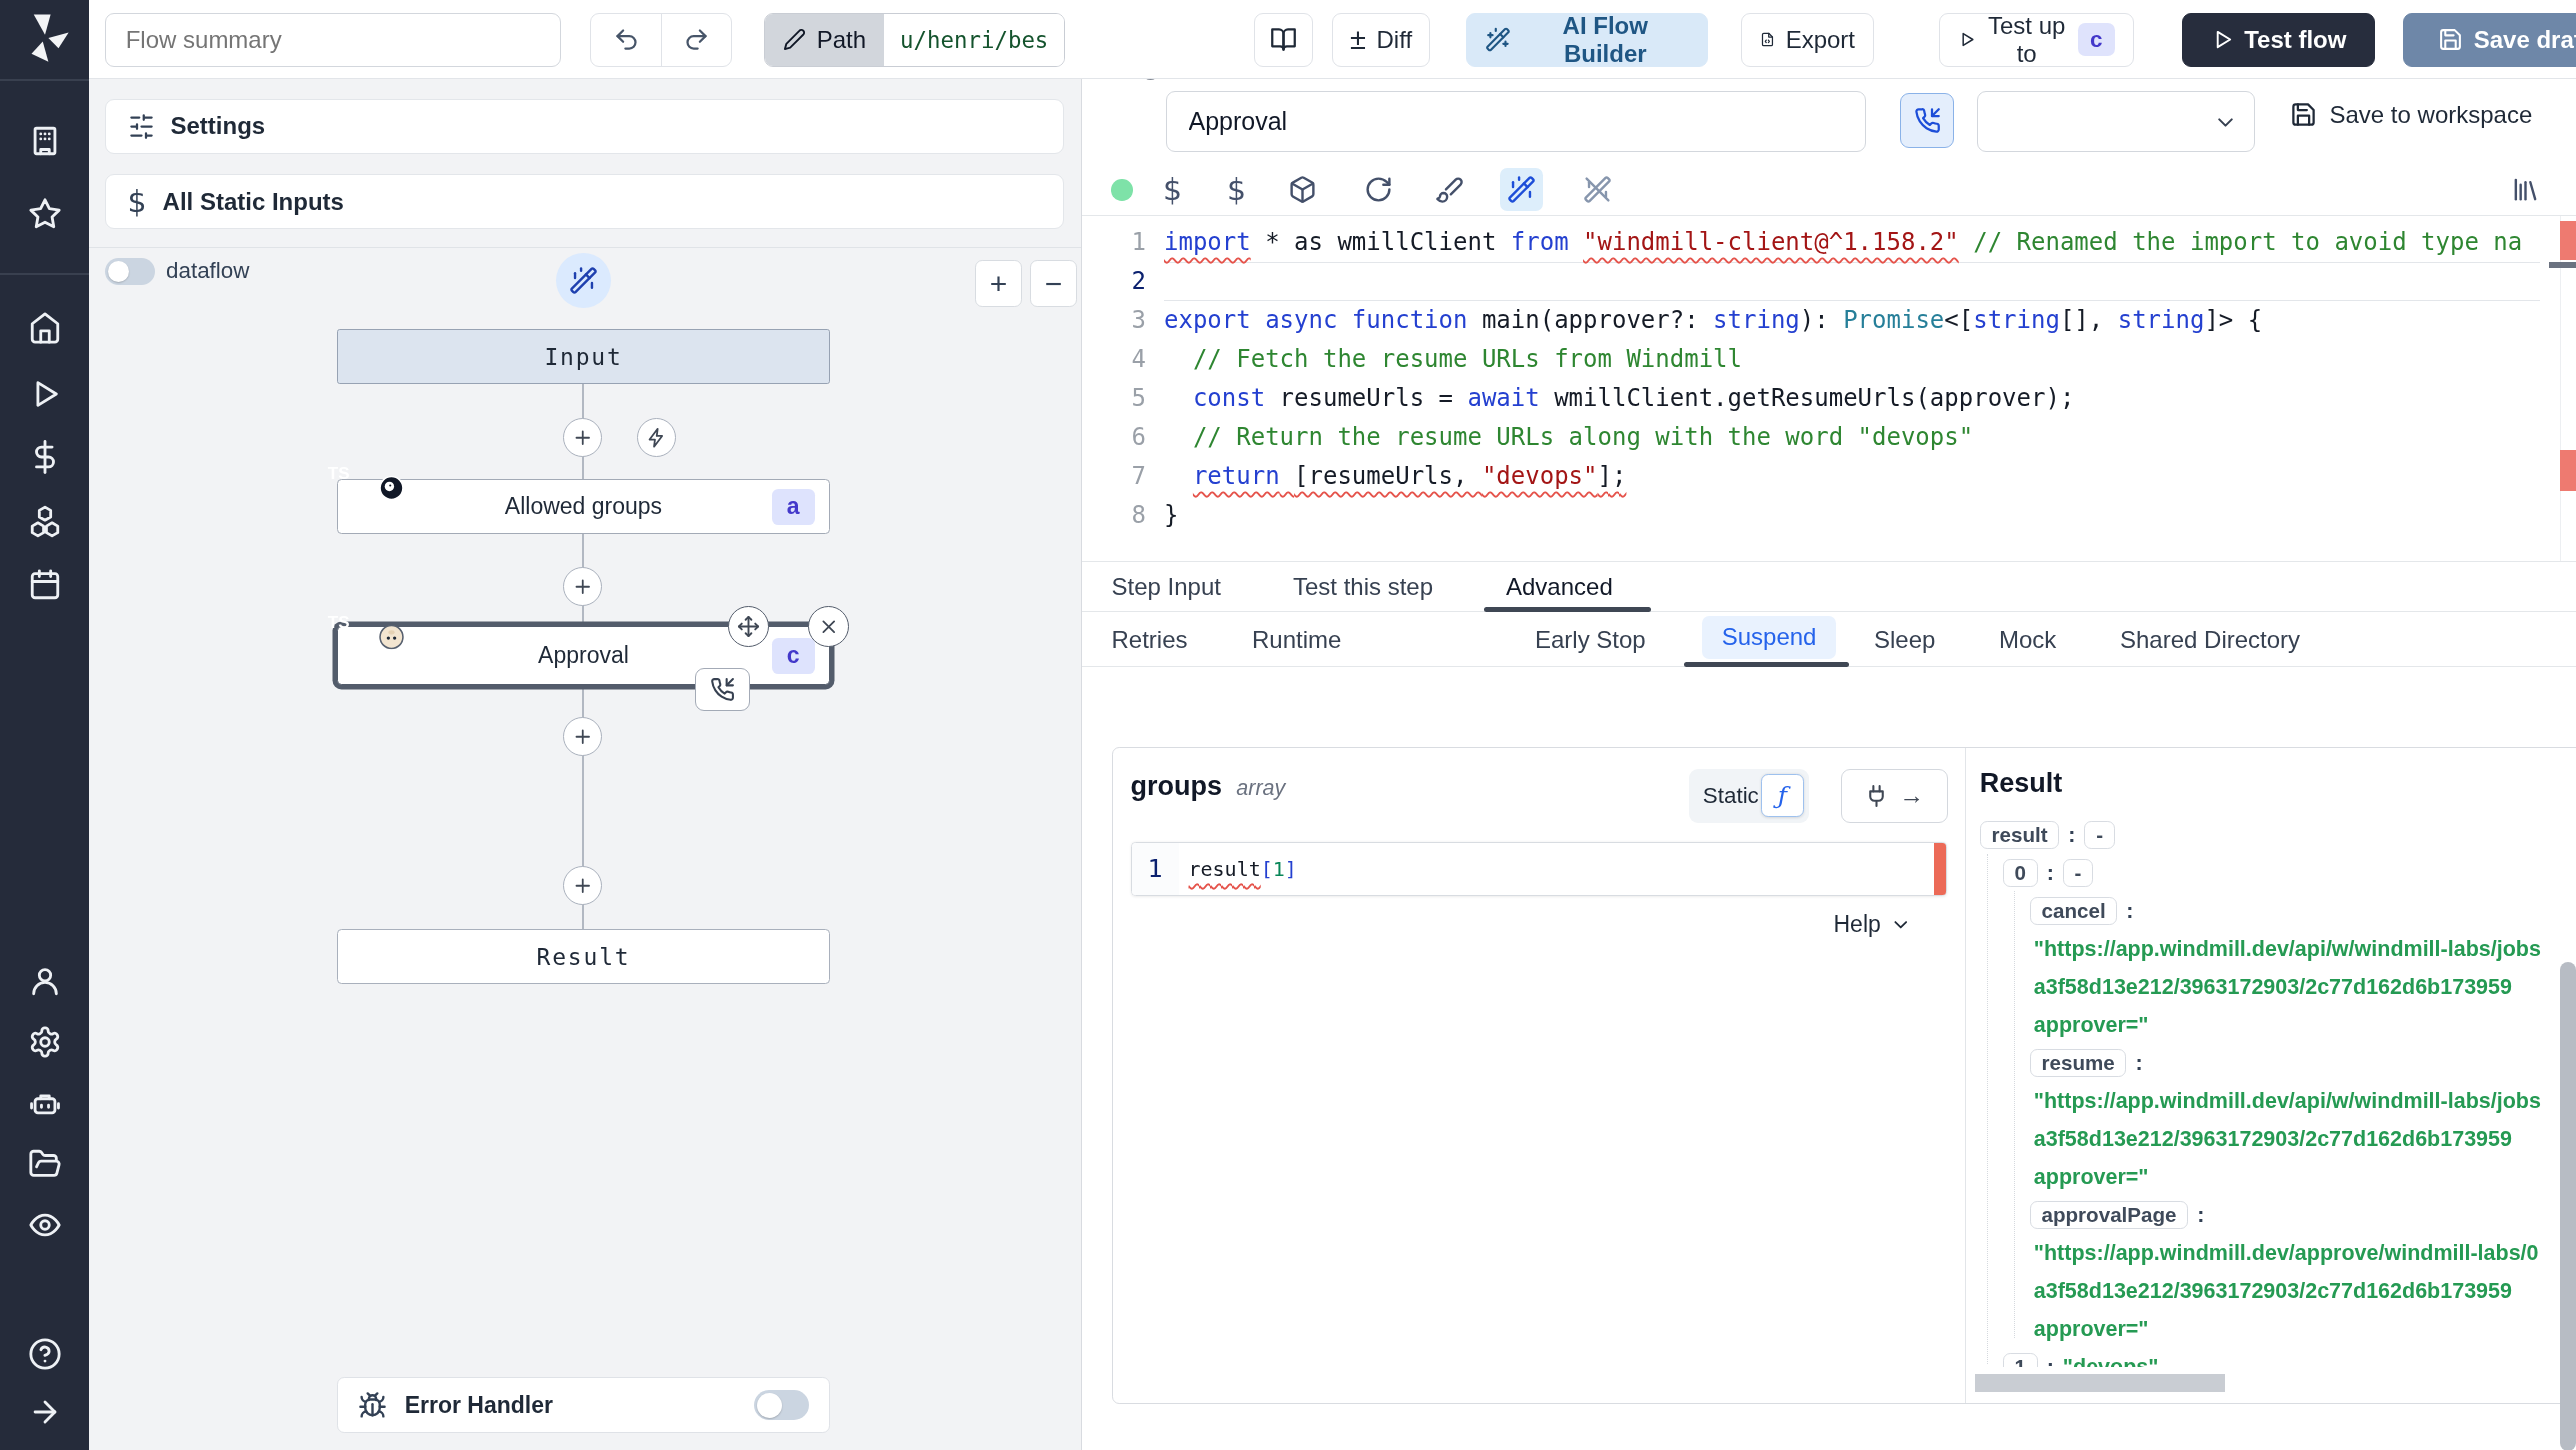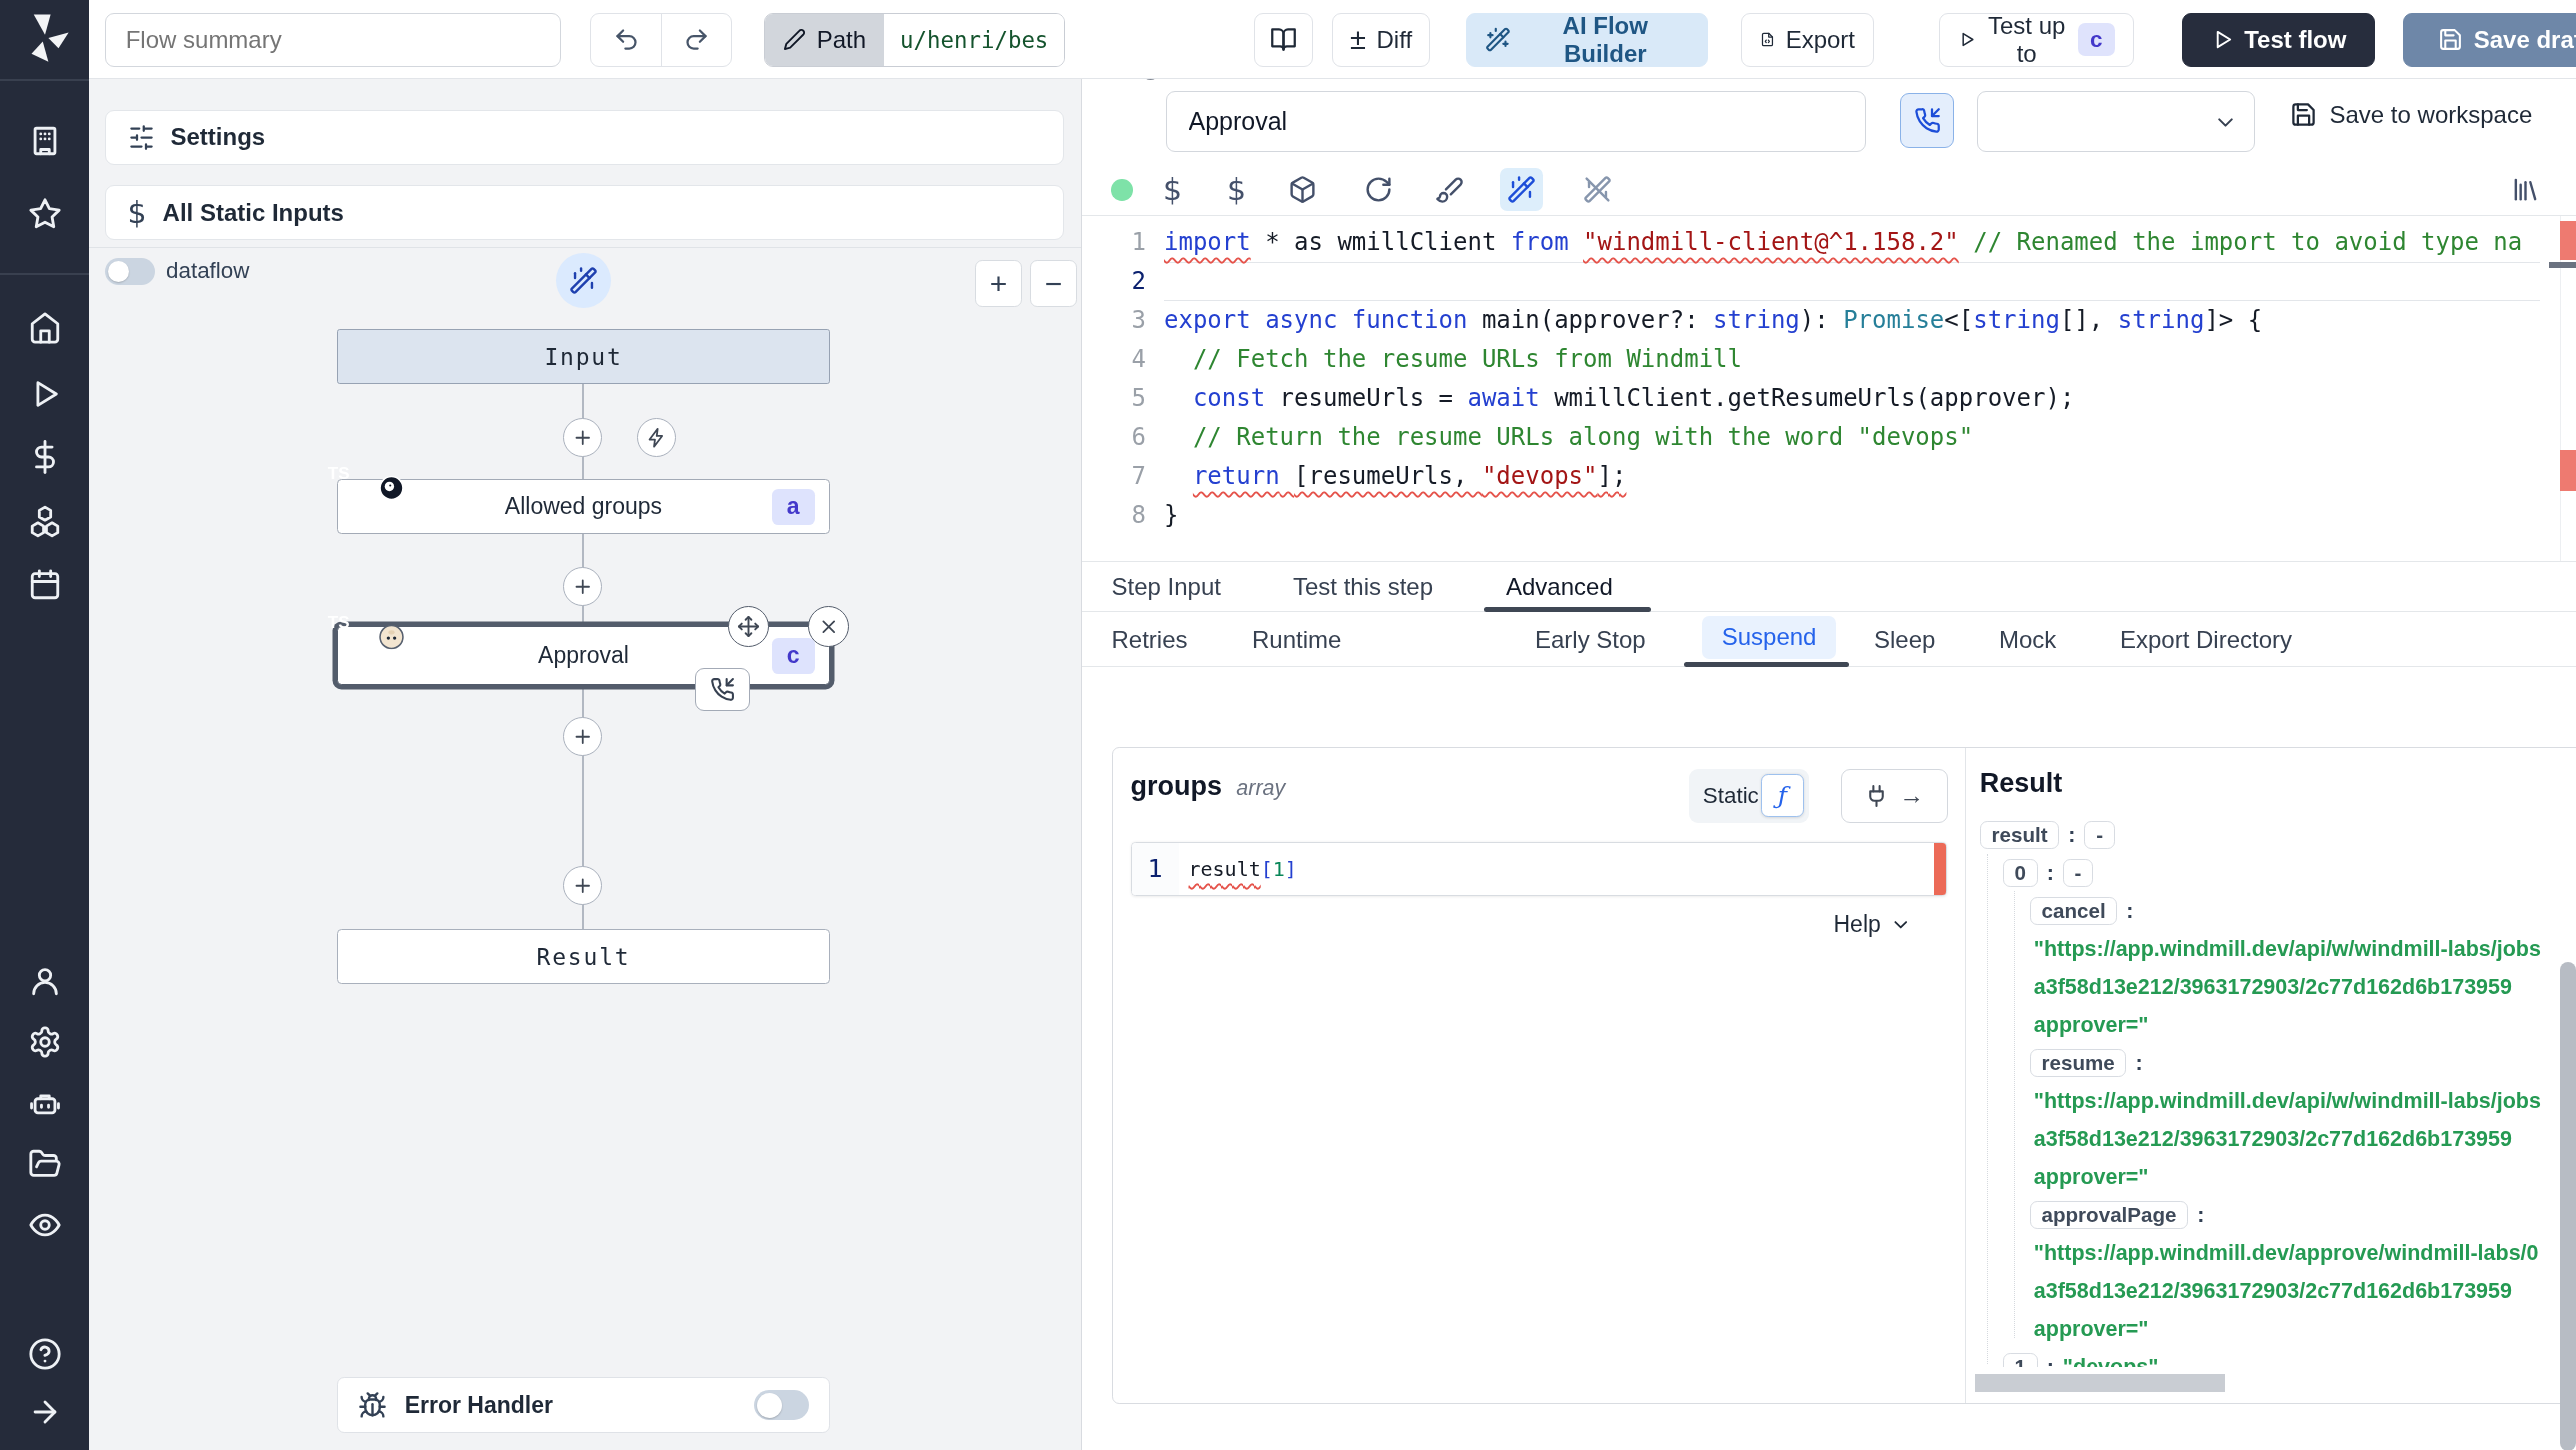--- a/index.html
+++ b/index.html
@@ -35,21 +35,21 @@
   .tbtn.blue { background:#d9e9f8; border-color:#d9e9f8; color:#1f5684; font-weight:600; }
   .tbtn.dark { background:#272d3d; border-color:#272d3d; color:#fff; font-weight:600; }
   .tbtn.slate { background:#6e87a8; border-color:#6e87a8; color:#fff; font-weight:600;
     border-top-right-radius:0; border-bottom-right-radius:0; overflow:hidden; justify-content:flex-start; }
   .badge-kbd { background:#dfe3fc; color:#4338ca; font-weight:700; border-radius:7.2px; padding:3.6px 12.5px; font-size:22.4px; }
 
   
   .flowpane { position:absolute; left:89px; top:79px; width:993px; bottom:0; background:#f2f3f5;
     border-right:0.9px solid #d8dbe0; z-index:10; }
   .card { position:absolute; left:16px; width:959px; height:55px; background:#fff; border:0.9px solid #e3e6ea;
-    border-radius:9px; display:flex; align-items:center; gap:16px; padding:0 21.5px; cursor:pointer;margin-top:11px; }
+    border-radius:9px; display:flex; align-items:center; gap:16px; padding:0 21.5px; cursor:pointer; }
   .card .clabel { font-size:24px; font-weight:600; color:#1f2937; }
   .fdivider { position:absolute; left:0; top:168px; width:100%; height:0.9px; background:#e0e3e7; }
   .toggle { position:relative; border-radius:894px; background:#cbd5e1; cursor:pointer; }
   .toggle .knob { position:absolute; left:2.7px; top:2.7px; background:#fff; border-radius:50%;
     box-shadow:0 0.9px 1.8px rgba(0,0,0,.2); }
   .dl-label { position:absolute; left:77px; top:179px; font-size:22.4px; color:#334155; }
   .wandcircle { position:absolute; left:467px; top:174px; width:55px; height:55px; border-radius:50%;
     background:#dbeafe; color:#1e40af; display:flex; align-items:center; justify-content:center; cursor:pointer; }
   .zbtn { position:absolute; top:181px; width:47px; height:47px; background:#fff; border:0.9px solid #d8dce1;
     border-radius:7.2px; font-size:30px; color:#334155; display:flex; align-items:center; justify-content:center; cursor:pointer; }
@@ -597,21 +597,21 @@
       <span class="tab-underline" style="left:402px; width:167px"></span>
     </div>
     <div class="subtabs tabs" style="top:533px; height:55px">
       <span class="tab" style="left:29.5px">Retries</span>
       <span class="tab" style="left:170px">Runtime</span>
       <span class="tab" style="left:322px"></span>
       <span class="tab" style="left:453px">Early Stop</span>
       <span class="tab on" style="left:620px">Suspend</span>
       <span class="tab" style="left:792px">Sleep</span>
       <span class="tab" style="left:917px">Mock</span>
-      <span class="tab" style="left:1038px">Export Directory</span>
+      <span class="tab" style="left:1038px">Shared Directory</span>
       <span class="tab-underline" style="left:602px; width:165px"></span>
     </div>
 
 
     <div class="bigbox">
       <div class="gpane">
         <div class="gtitle">
           <span>groups</span><span class="gtype">array</span>
         </div>
         <div class="staticctl">

